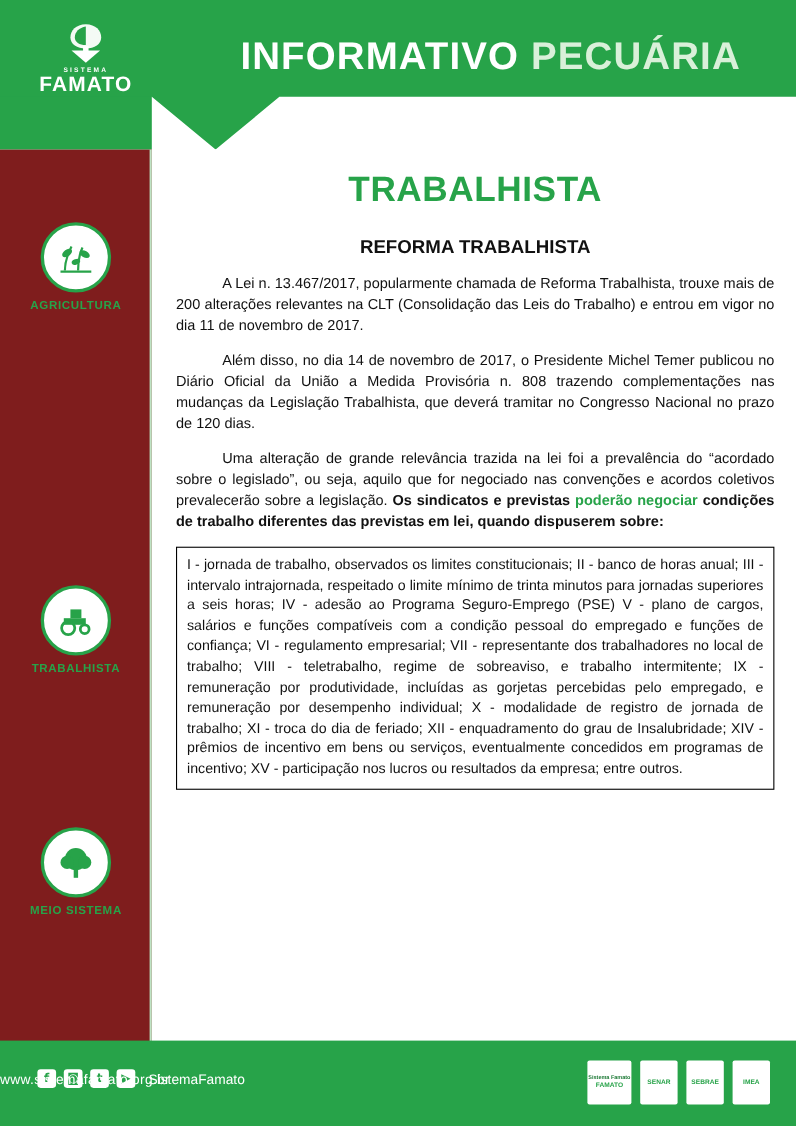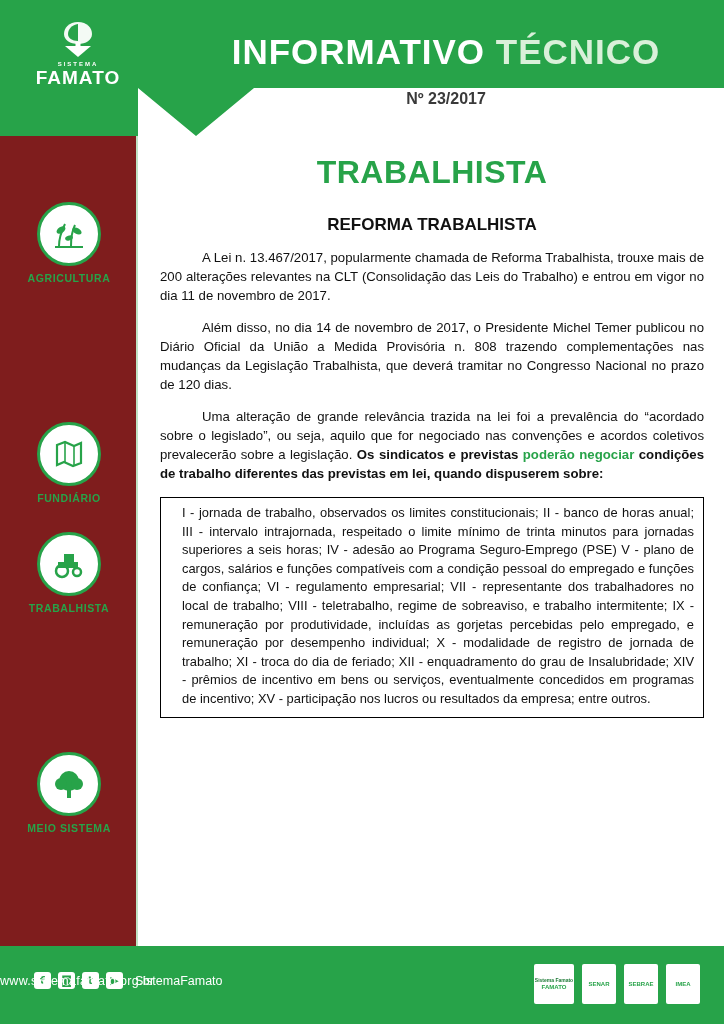--- a/index.html
+++ b/index.html
@@ -130,21 +130,21 @@
     line-height: 19px;
     color: #111111;
     text-align: justify;
     text-indent: 42px;
   }
   .para b { font-weight: bold; }
   .para .hl { color: #27a349; font-weight: bold; }
   .boxed {
     margin-top: 14px;
     border: 1.5px solid #000000;
-    padding: 6px 9px 8px 21px;
+    padding: 6px 9px 8px 9px;
     font-size: 12.9px;
     line-height: 18.6px;
     color: #111111;
     text-align: justify;
   }
 
   
   .footer {
     position: absolute;
     bottom: 0; left: 0;
@@ -224,52 +224,41 @@
         <path d="M23 6 C17 7 13 11 13 16 C13 20 17 23 23 23 Z" fill="#27a349"></path>
         <rect x="20.5" y="24" width="5" height="12" fill="#ffffff"></rect>
         <path d="M10 28 L36 28 L23 39 Z" fill="#ffffff"></path>
       </svg>
       <div class="logo-sistema">SISTEMA</div>
       <div class="logo-famato">FAMATO</div>
     </div>
 
     <div class="header-title">
       <span>INFORMATIVO</span>
-      <span class="light">TÉCNICO</span>
-    </div>
-    <div class="header-number">Nº 23/2017</div>
+      <span class="light">PECUÁRIA</span>
+    </div>
   </div>
 
   <div class="sidebar">
 
     <div class="side-item" style="top:66px">
       <div class="side-icon">
         <svg width="36" height="36" viewBox="0 0 36 36">
           <path d="M8 30 C8 20 12 12 14 8" stroke="#27a349" stroke-width="2" fill="none"></path>
           <ellipse cx="10" cy="14" rx="5" ry="3" fill="#27a349" transform="rotate(-35 10 14)"></ellipse>
           <path d="M20 30 C20 20 22 13 24 9" stroke="#27a349" stroke-width="2" fill="none"></path>
           <ellipse cx="26" cy="15" rx="5" ry="3" fill="#27a349" transform="rotate(30 26 15)"></ellipse>
           <ellipse cx="18" cy="22" rx="4" ry="2.5" fill="#27a349" transform="rotate(-20 18 22)"></ellipse>
           <line x1="4" y1="31" x2="32" y2="31" stroke="#27a349" stroke-width="2"></line>
         </svg>
       </div>
       <div class="side-label">AGRICULTURA</div>
     </div>
 
 
-    <div class="side-item" style="top:286px">
-      <div class="side-icon">
-        <svg width="34" height="34" viewBox="0 0 34 34">
-          <path d="M5 8 L13 5 L22 9 L29 6 L29 26 L21 29 L12 25 L5 28 Z" fill="none" stroke="#27a349" stroke-width="2.2"></path>
-          <path d="M13 5 L13 25" stroke="#27a349" stroke-width="1.6"></path>
-          <path d="M22 9 L22 29" stroke="#27a349" stroke-width="1.6"></path>
-        </svg>
-      </div>
-      <div class="side-label">FUNDIÁRIO</div>
-    </div>
 
     <div class="side-item" style="top:396px">
       <div class="side-icon">
         <svg width="38" height="32" viewBox="0 0 38 32">
           <rect x="14" y="6" width="10" height="8" fill="#27a349"></rect>
           <rect x="8" y="14" width="20" height="6" fill="#27a349"></rect>
           <circle cx="12" cy="23" r="6" fill="none" stroke="#27a349" stroke-width="2.5"></circle>
           <circle cx="27" cy="24" r="4" fill="none" stroke="#27a349" stroke-width="2.5"></circle>
         </svg>
       </div>

